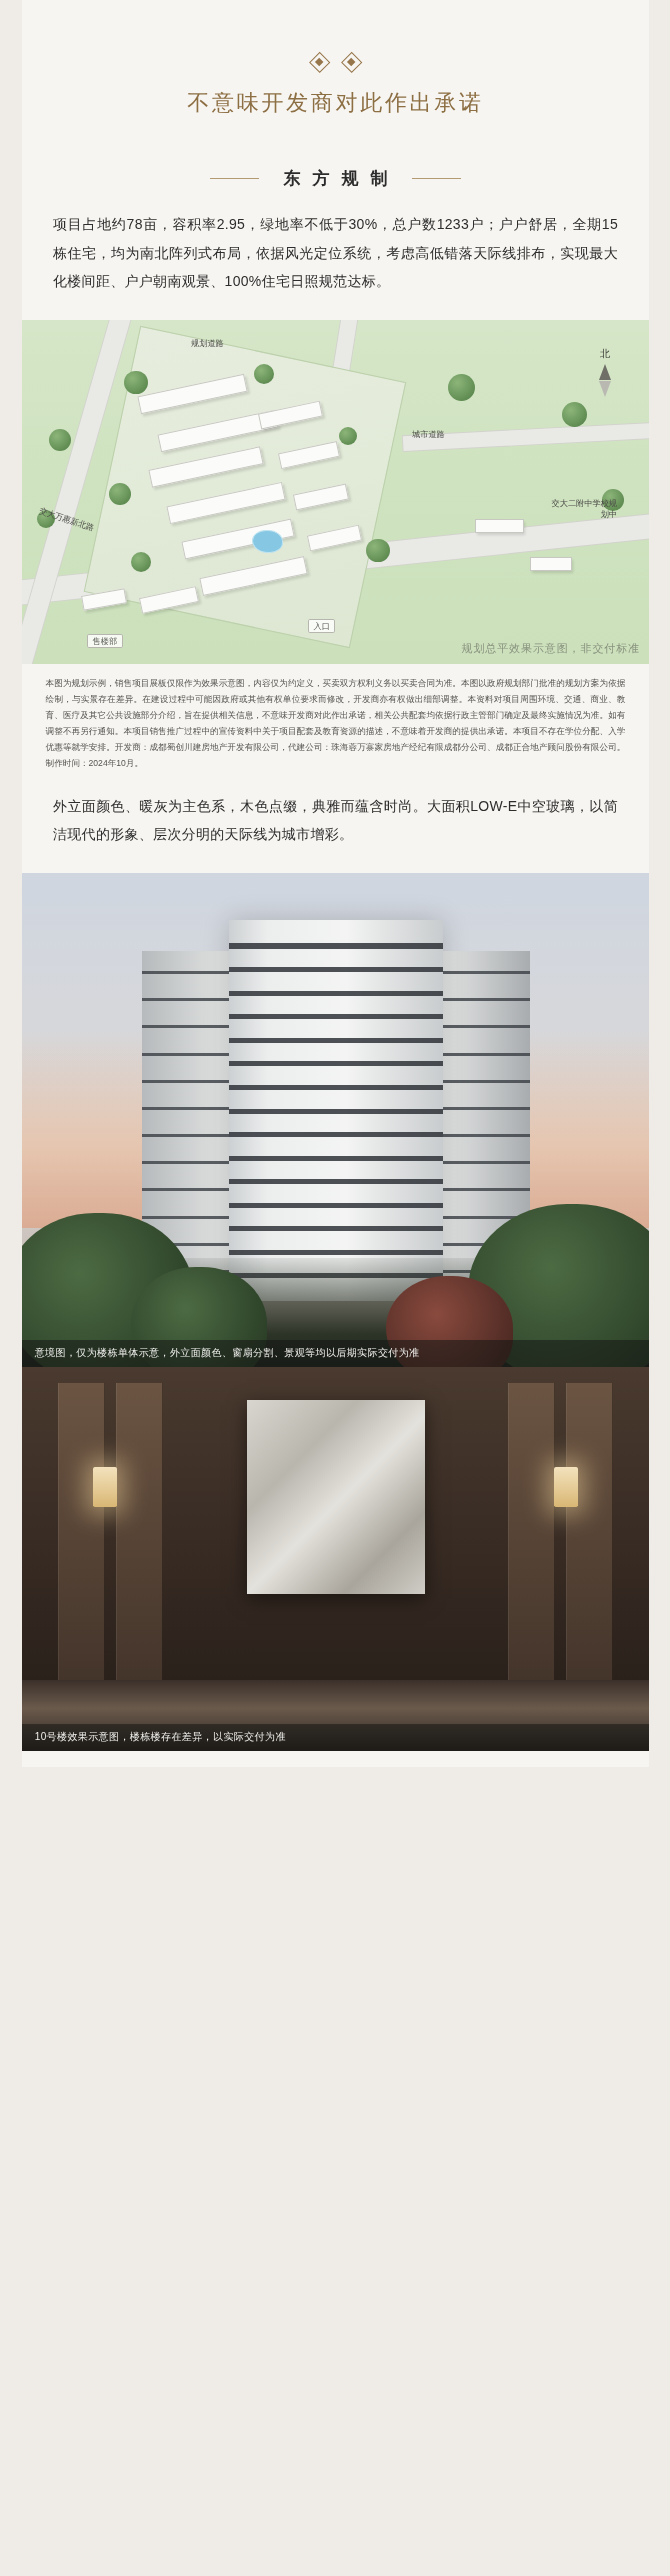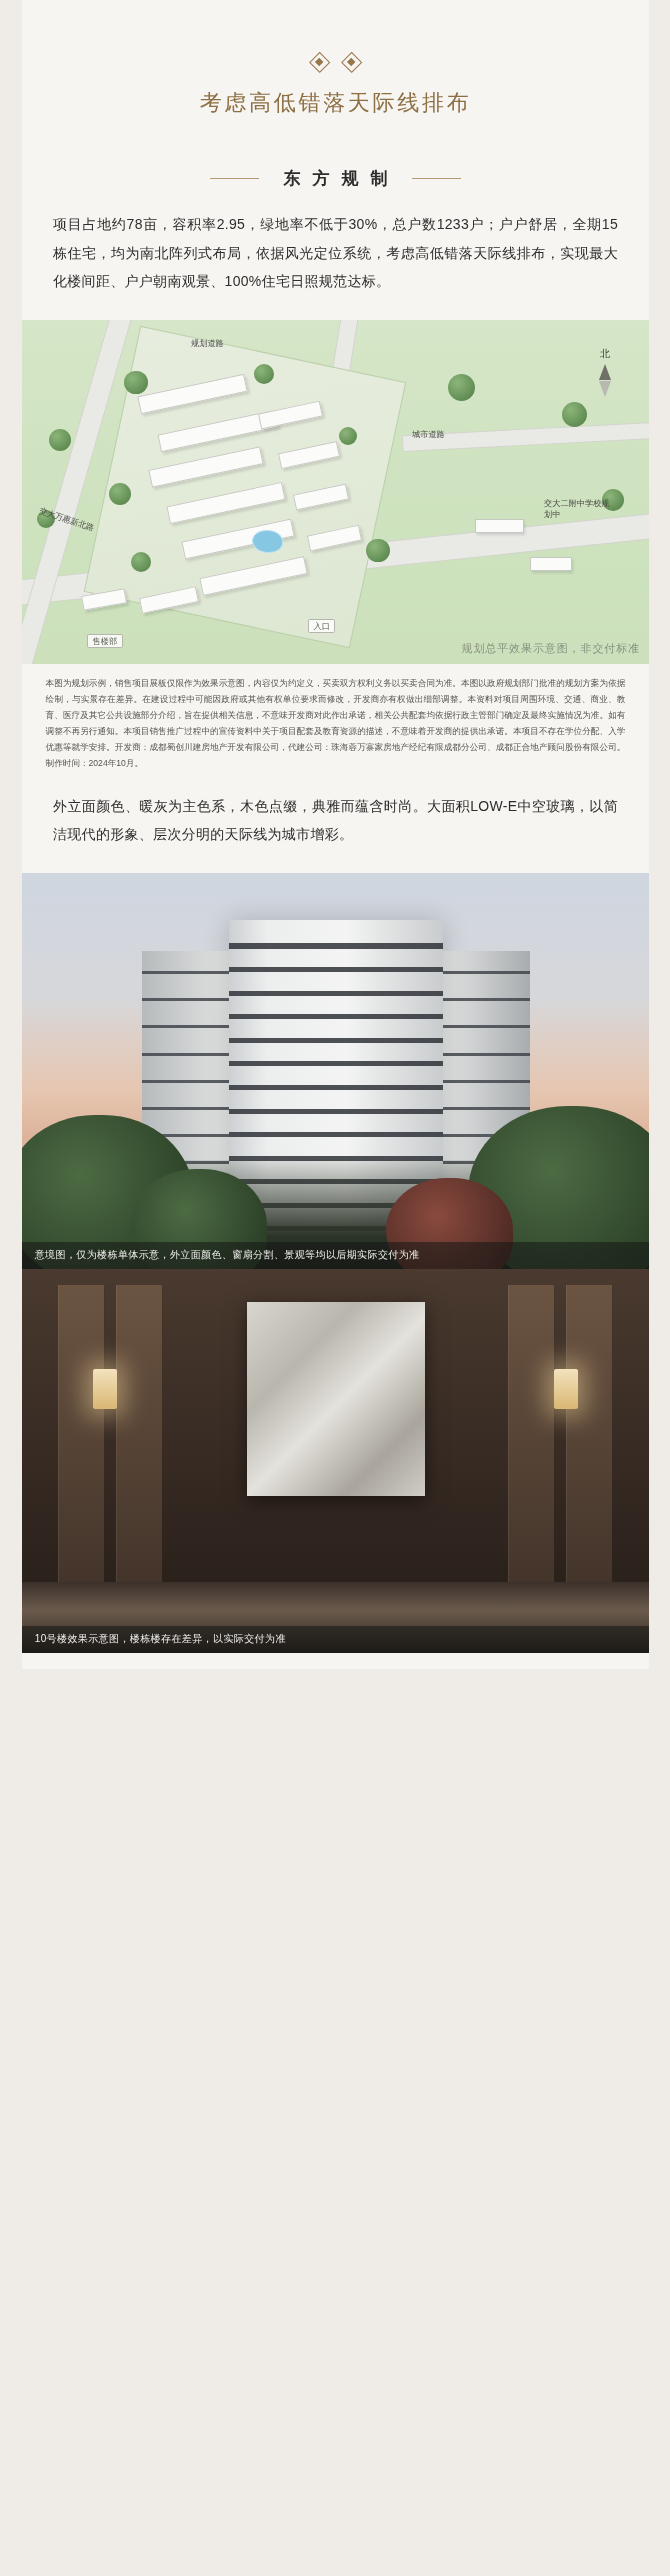--- a/index.html
+++ b/index.html
@@ -188,21 +188,21 @@
     text-align: justify;
   }
 
   
   .photo {
     position: relative;
     width: 627px;
     margin: 0 auto;
     overflow: hidden;
   }
-  .photo.tower { height: 396px; background: linear-gradient(180deg,#cfd6e0 0%, #dcd8d6 55%, #b6a79c 100%); padding-left: 27px; }
+  .photo.tower { height: 494px; background: linear-gradient(180deg,#cfd6e0 0%, #dcd8d6 55%, #b6a79c 100%); padding-left: 27px; }
   .sky-glow {
     position: absolute; left: 0; right: 0; bottom: 28%;
     height: 40%;
     background: linear-gradient(180deg, rgba(226,198,180,0) 0%, rgba(233,191,162,0.75) 60%, rgba(221,167,140,0.85) 100%);
   }
   .tower-body {
     position: absolute;
     left: 50%;
     transform: translateX(-50%);
     top: 47px;
@@ -294,21 +294,21 @@
 <body>
 
 <div class="page">
   <div class="sheet">
 
     <div class="header">
       <div class="title-row">
         <span class="diamond"></span>
         <span class="diamond"></span>
       </div>
-      <div class="title-sub">考虑高低错落天际线排布</div>
+      <div class="title-sub">不意味开发商对此作出承诺</div>
     </div>
 
     <div class="sec-head">
       <span class="rule"></span>
       <span class="txt">东 方 规 制</span>
       <span class="rule"></span>
     </div>
     <p class="para">项目占地约78亩，容积率2.95，绿地率不低于30%，总户数1233户；户户舒居，全期15栋住宅，均为南北阵列式布局，依据风光定位系统，考虑高低错落天际线排布，实现最大化楼间距、户户朝南观景、100%住宅日照规范达标。</p>
 
     <div class="siteplan">
@@ -344,21 +344,21 @@
       <div class="sp-tree" style="left:344px; top:219px; width:23.6px; height:23.6px;"></div>
       <div class="sp-tree" style="left:426px; top:54px; width:27px; height:27px;"></div>
       <div class="sp-tree" style="left:540px; top:82px; width:25px; height:25px;"></div>
       <div class="sp-tree" style="left:580px; top:169px; width:22px; height:22px;"></div>
       <div class="sp-tree" style="left:27px; top:109px; width:22px; height:22px;"></div>
       <div class="sp-tree" style="left:14.5px; top:190px; width:18px; height:18px;"></div>
 
       <div class="sp-water" style="left:230px; top:210px; width:31px; height:23.6px;"></div>
 
       <div class="sp-label" style="left:16.3px; top:194px; transform:rotate(18deg);">交大万惠新北路</div>
-      <div class="sp-label" style="left:522px; top:178px; width:73px; white-space:normal; text-align:left;">交大二附中学校规划中</div>
+      <div class="sp-label" style="left:522px; top:178px; width:73px; white-space:normal; text-align:right;">交大二附中学校规划中</div>
       <div class="sp-label" style="left:169px; top:18px;">规划道路</div>
       <div class="sp-label" style="left:390px; top:109px;">城市道路</div>
       <div class="sp-badge" style="left:65px; top:314px;">售楼部</div>
       <div class="sp-badge" style="left:286px; top:299px;">入口</div>
 
       <div class="sp-compass">
         <span>北</span>
         <div class="star"></div>
       </div>
 

